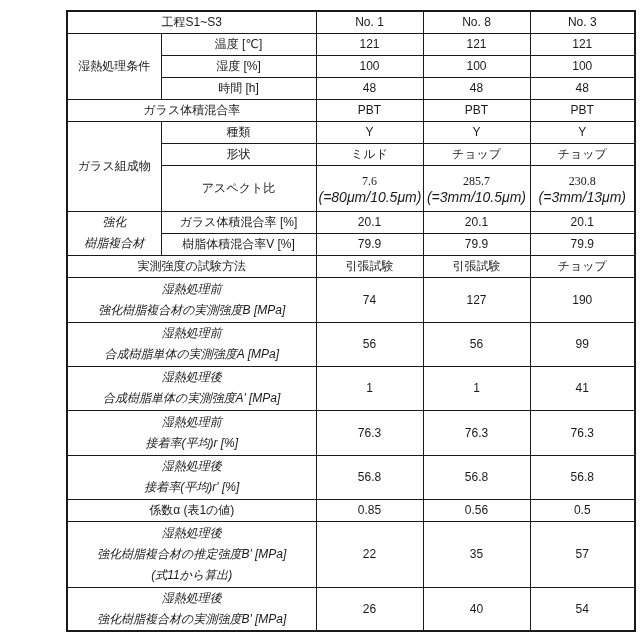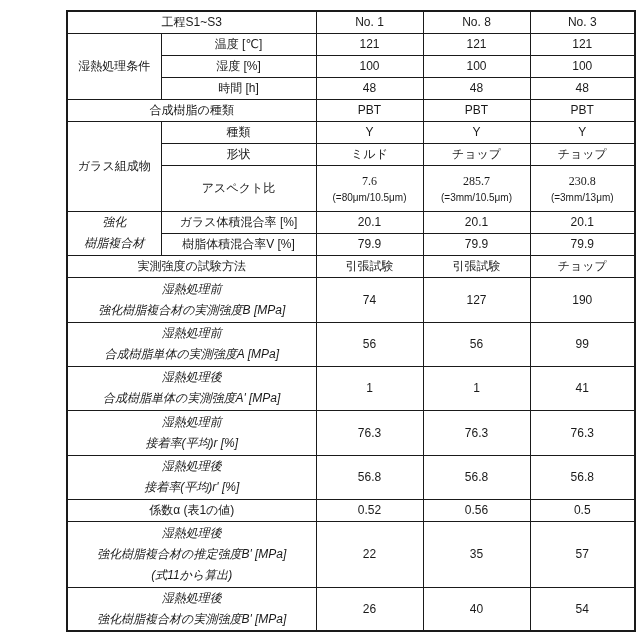--- a/index.html
+++ b/index.html
@@ -36,21 +36,21 @@
     overflow: hidden;
     white-space: nowrap;
   }
   tr.h1 { height: 22px; }
   tr.h2 { height: 44px; }
   tr.h2b { height: 45px; }
   tr.h2c { height: 41px; }
   tr.h3 { height: 66px; }
   tr.ha { height: 46px; }
   .ml div { line-height: 21px; font-style: italic; }
-  .sub { font-size: 10px; line-height: 15px; }
+  .sub { font-size: 14px; line-height: 15px; font-style: italic; }
   .val-main { line-height: 18px; font-family: Liberation Serif, serif; }
 </style>
 </head>
 <body>
 
 <div class="sheet">
   <table class="spec">
     <colgroup>
       <col style="width:94px">
         <col style="width:155px">
@@ -81,21 +81,21 @@
         <td>100</td>
       </tr>
       <tr class="h1">
         <td>時間 [h]</td>
         <td>48</td>
         <td>48</td>
         <td>48</td>
       </tr>
 
       <tr class="h1">
-        <td colspan="2">合成樹脂の種類</td>
+        <td colspan="2">ガラス体積混合率</td>
         <td>PBT</td>
         <td>PBT</td>
         <td>PBT</td>
       </tr>
 
       <tr class="h1">
         <td rowspan="3">ガラス組成物</td>
         <td>種類</td>
         <td>Y</td>
         <td>Y</td>
@@ -192,21 +192,21 @@
           <div>湿熱処理後</div>
           <div>接着率(平均)r' [%]</div>
         </td>
         <td>56.8</td>
         <td>56.8</td>
         <td>56.8</td>
       </tr>
 
       <tr class="h1">
         <td colspan="2">係数α (表1の値)</td>
-        <td>0.52</td>
+        <td>0.85</td>
         <td>0.56</td>
         <td>0.5</td>
       </tr>
 
       <tr class="h3">
         <td colspan="2" class="ml">
           <div>湿熱処理後</div>
           <div>強化樹脂複合材の推定強度B' [MPa]</div>
           <div>(式11から算出)</div>
         </td>

